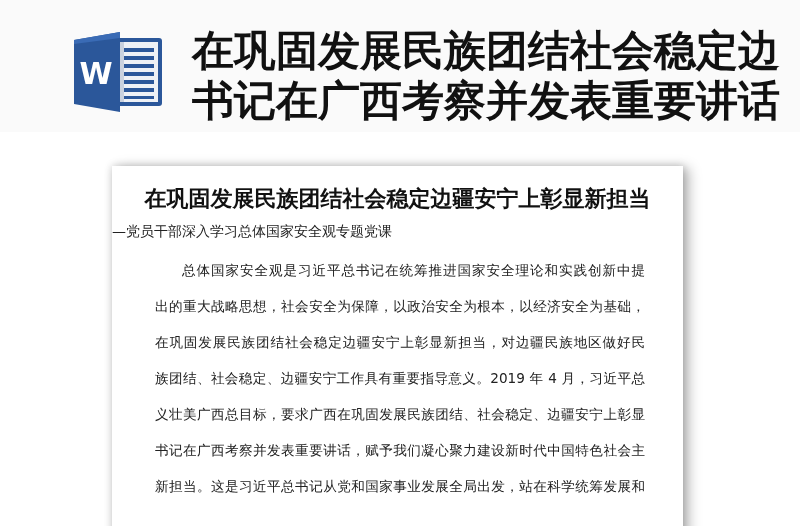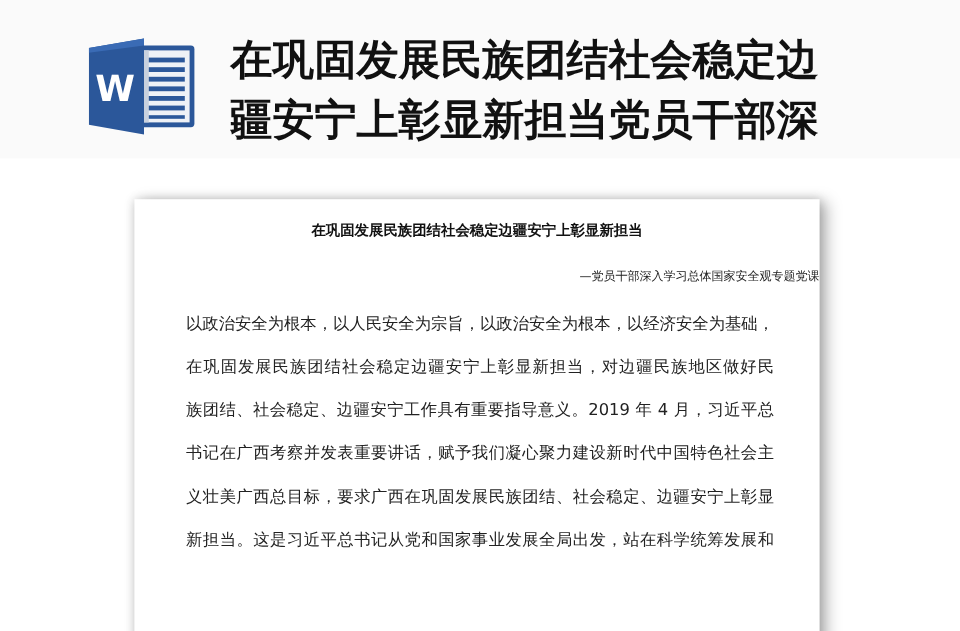--- a/index.html
+++ b/index.html
@@ -24,51 +24,51 @@
     position: absolute;
     left: 74px; top: 30px;
     width: 92px; height: 84px;
   }
   .banner-title {
     position: absolute;
     left: 192px; top: 26px;
     width: 520px;
     font-family: "DejaVu Sans", sans-serif;
     font-weight: bold;
-    font-size: 35px;
+    font-size: 42px;
     line-height: 50px;
     letter-spacing: 0px;
     color: #111111;
     white-space: nowrap;
   }
   .banner-title div { height: 50px; }
 
   .doc-card {
     position: absolute;
     left: 112px; top: 166px;
     width: 571px; height: 400px;
     background: #ffffff;
     box-shadow: 0 0 8px rgba(0,0,0,0.18), 6px 2px 12px rgba(0,0,0,0.28);
   }
   .doc-title {
     position: absolute;
     left: 0; top: 18px;
     width: 571px;
     text-align: center;
     font-weight: bold;
-    font-size: 12px;
+    font-size: 22px;
     color: #111111;
     white-space: nowrap;
   }
   .doc-subtitle {
     position: absolute;
     left: 0; top: 57px;
     width: 571px;
-    text-align: right;
-    font-size: 10px;
+    text-align: left;
+    font-size: 14px;
     color: #222222;
     white-space: nowrap;
   }
   .doc-body {
     position: absolute;
     left: 43px; top: 92px;
     width: 490px;
     font-size: 13.6px;
     color: #222222;
   }
@@ -98,28 +98,29 @@
     <rect x="50" y="58" width="30" height="4" fill="#2b579a"></rect>
     <rect x="50" y="66" width="30" height="3" fill="#2b579a"></rect>
 
     <polygon points="0,10 46,2 46,82 0,74" fill="#2b579a"></polygon>
     <polygon points="0,10 46,2 46,8 0,14" fill="#3a6bb5"></polygon>
     <text x="22" y="54" text-anchor="middle" font-family="DejaVu Sans, sans-serif" font-weight="bold" font-size="30" fill="#ffffff">W</text>
   </svg>
 
   <div class="banner-title">
     <div>在巩固发展民族团结社会稳定边</div>
-    <div>疆安宁上彰显新担当党员干部深</div>
+    <div>书记在广西考察并发表重要讲话</div>
   </div>
 </div>
 
 <div class="doc-card">
   <div class="doc-title">在巩固发展民族团结社会稳定边疆安宁上彰显新担当</div>
   <div class="doc-subtitle">—党员干部深入学习总体国家安全观专题党课</div>
   <div class="doc-body">
-    <div class="doc-line">以政治安全为根本，以人民安全为宗旨，以政治安全为根本，以经济安全为基础，</div>
+    <div class="doc-line indent">总体国家安全观是习近平总书记在统筹推进国家安全理论和实践创新中提</div>
+    <div class="doc-line">出的重大战略思想，社会安全为保障，以政治安全为根本，以经济安全为基础，</div>
     <div class="doc-line">在巩固发展民族团结社会稳定边疆安宁上彰显新担当，对边疆民族地区做好民</div>
     <div class="doc-line">族团结、社会稳定、边疆安宁工作具有重要指导意义。2019 年 4 月，习近平总</div>
+    <div class="doc-line">义壮美广西总目标，要求广西在巩固发展民族团结、社会稳定、边疆安宁上彰显</div>
     <div class="doc-line">书记在广西考察并发表重要讲话，赋予我们凝心聚力建设新时代中国特色社会主</div>
-    <div class="doc-line">义壮美广西总目标，要求广西在巩固发展民族团结、社会稳定、边疆安宁上彰显</div>
     <div class="doc-line">新担当。这是习近平总书记从党和国家事业发展全局出发，站在科学统筹发展和</div>
   </div>
 </div>
 
 </body></html>

